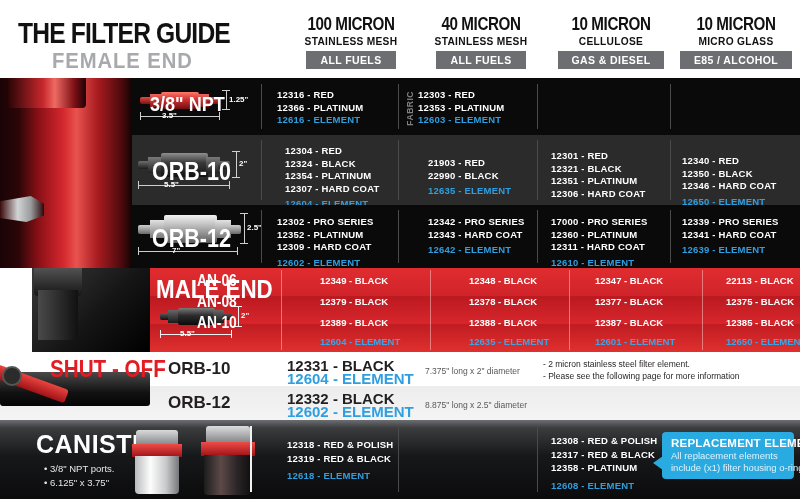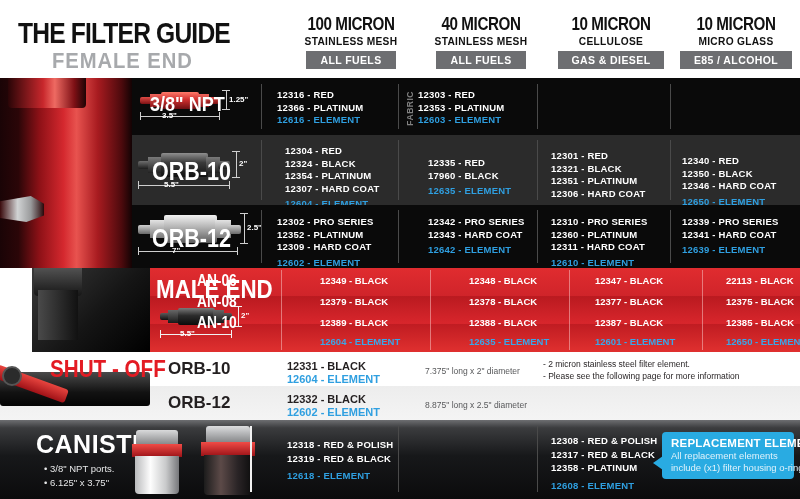--- a/index.html
+++ b/index.html
@@ -38,21 +38,21 @@
   .dimtxt{position:absolute;color:#fff;font-size:8px;font-weight:bold;white-space:nowrap;}
   .dimline{position:absolute;background:#cfcfcf;}
 
   
   .redband{position:absolute;left:0;width:800px;margin-left:32px;}
   .redcell{position:absolute;color:#fff;font-size:9.5px;font-weight:bold;white-space:nowrap;}
   .redcell.el{color:#3aa6e8;}
 
   
   .sorow{position:absolute;left:0;width:800px;}
-  .sotxt{position:absolute;color:#231f20;font-size:11px;font-weight:bold;line-height:12.5px;white-space:nowrap;}
+  .sotxt{position:absolute;color:#231f20;font-size:15px;font-weight:bold;line-height:12.5px;white-space:nowrap;}
   .sotxt .el{color:#2f9fe0;}
   .sodim{position:absolute;color:#58595b;font-size:8.5px;white-space:nowrap;}
   .feat{position:absolute;color:#231f20;font-size:8.5px;line-height:12px;white-space:nowrap;}
 
   
   .canband{position:absolute;left:0;width:800px;}
   .canlabel{position:absolute;color:#fff;font-weight:bold;white-space:nowrap;}
   .canbul{position:absolute;color:#e6e7e8;font-size:9.5px;line-height:14px;white-space:nowrap;}
 
   .bubble{position:absolute;background:#29abe2;color:#fff;border-radius:4px;}
@@ -171,22 +171,22 @@
 
     <div class="cell" style="left:277px;top:10px;margin-left:8px;">
       <div>12304 - RED</div>
       <div>12324 - BLACK</div>
       <div>12354 - PLATINUM</div>
       <div>12307 - HARD COAT</div>
       <div class="el" style="margin-top:3px;">12604 - ELEMENT</div>
       <div class="el">12614 - CRIMP ELEMENT</div>
     </div>
     <div class="cell" style="left:428px;top:22px;">
-      <div>12335 - RED</div>
-      <div>17960 - BLACK</div>
+      <div>21903 - RED</div>
+      <div>22990 - BLACK</div>
       <div class="el" style="margin-top:3px;">12635 - ELEMENT</div>
     </div>
     <div class="cell" style="left:551px;top:15px;">
       <div>12301 - RED</div>
       <div>12321 - BLACK</div>
       <div>12351 - PLATINUM</div>
       <div>12306 - HARD COAT</div>
       <div class="el" style="margin-top:3px;">12601 - ELEMENT</div>
     </div>
     <div class="cell" style="left:682px;top:20px;">
@@ -229,21 +229,21 @@
       <div>12352 - PLATINUM</div>
       <div>12309 - HARD COAT</div>
       <div class="el" style="margin-top:3px;">12602 - ELEMENT</div>
     </div>
     <div class="cell" style="left:428px;top:11px;">
       <div>12342 - PRO SERIES</div>
       <div>12343 - HARD COAT</div>
       <div class="el" style="margin-top:3px;">12642 - ELEMENT</div>
     </div>
     <div class="cell" style="left:551px;top:11px;">
-      <div>12310 - PRO SERIES</div>
+      <div>17000 - PRO SERIES</div>
       <div>12360 - PLATINUM</div>
       <div>12311 - HARD COAT</div>
       <div class="el" style="margin-top:3px;">12610 - ELEMENT</div>
     </div>
     <div class="cell" style="left:682px;top:11px;">
       <div>12339 - PRO SERIES</div>
       <div>12341 - HARD COAT</div>
       <div class="el" style="margin-top:3px;">12639 - ELEMENT</div>
     </div>
   </div>

